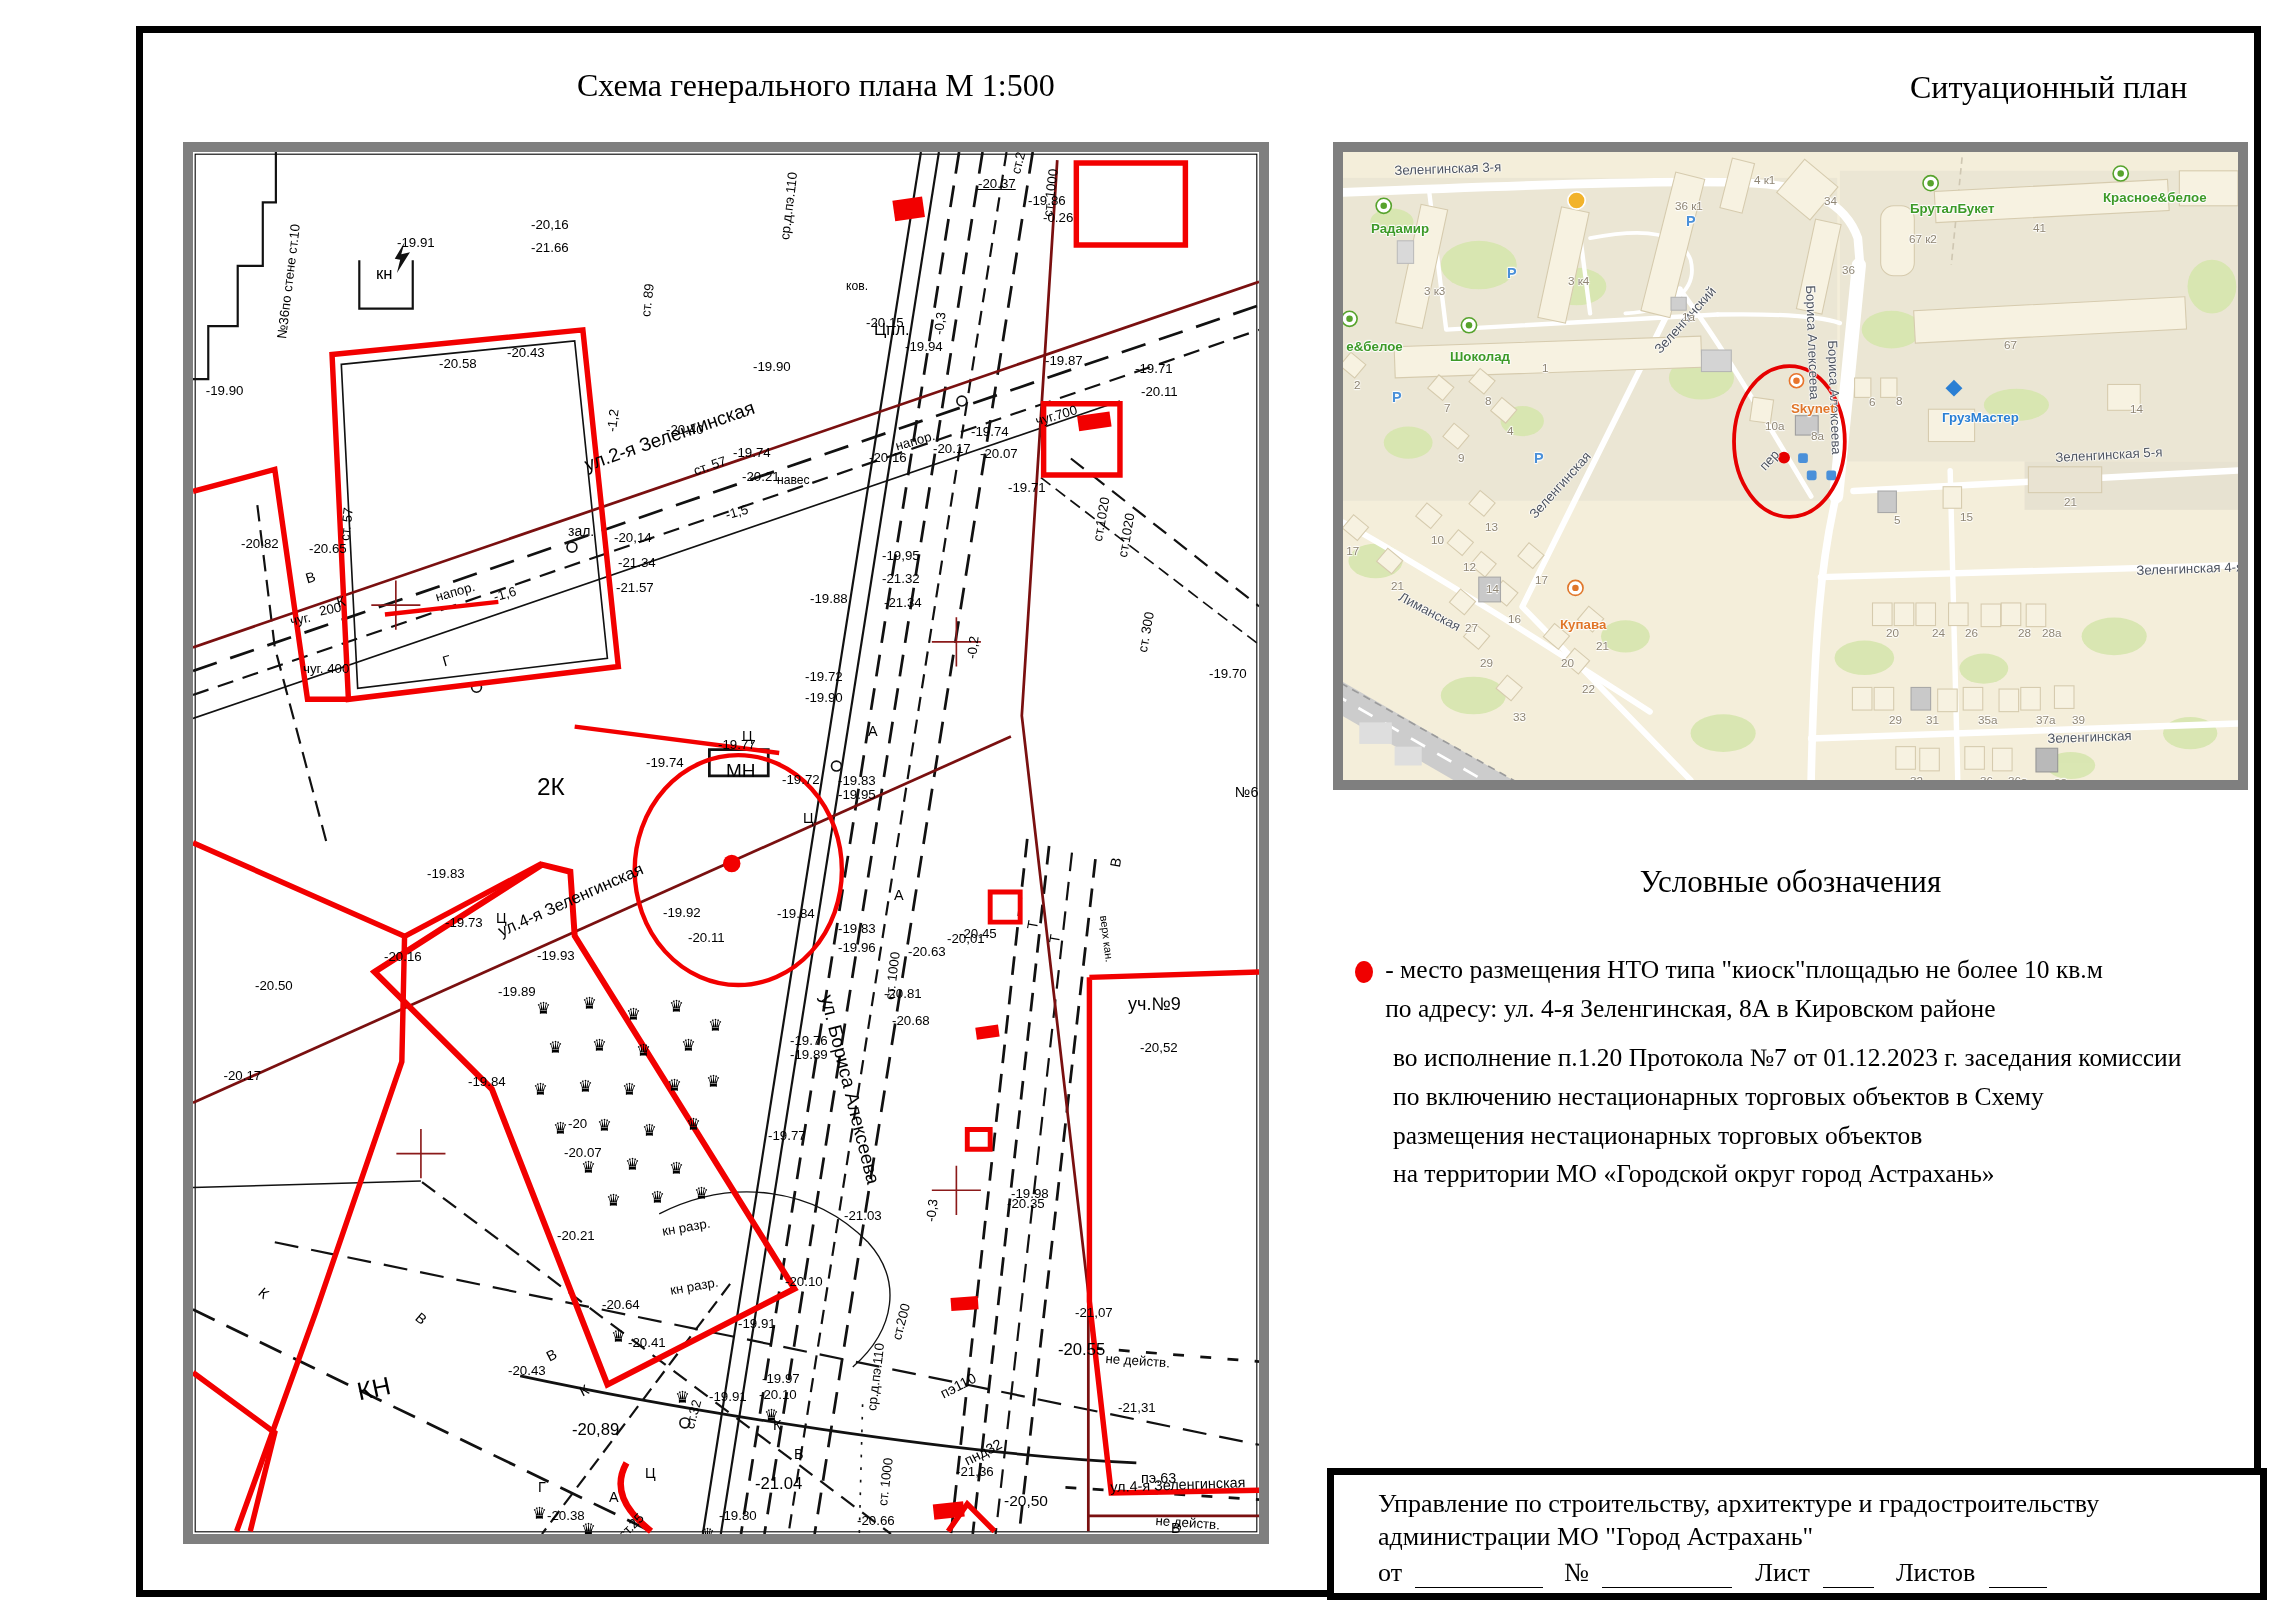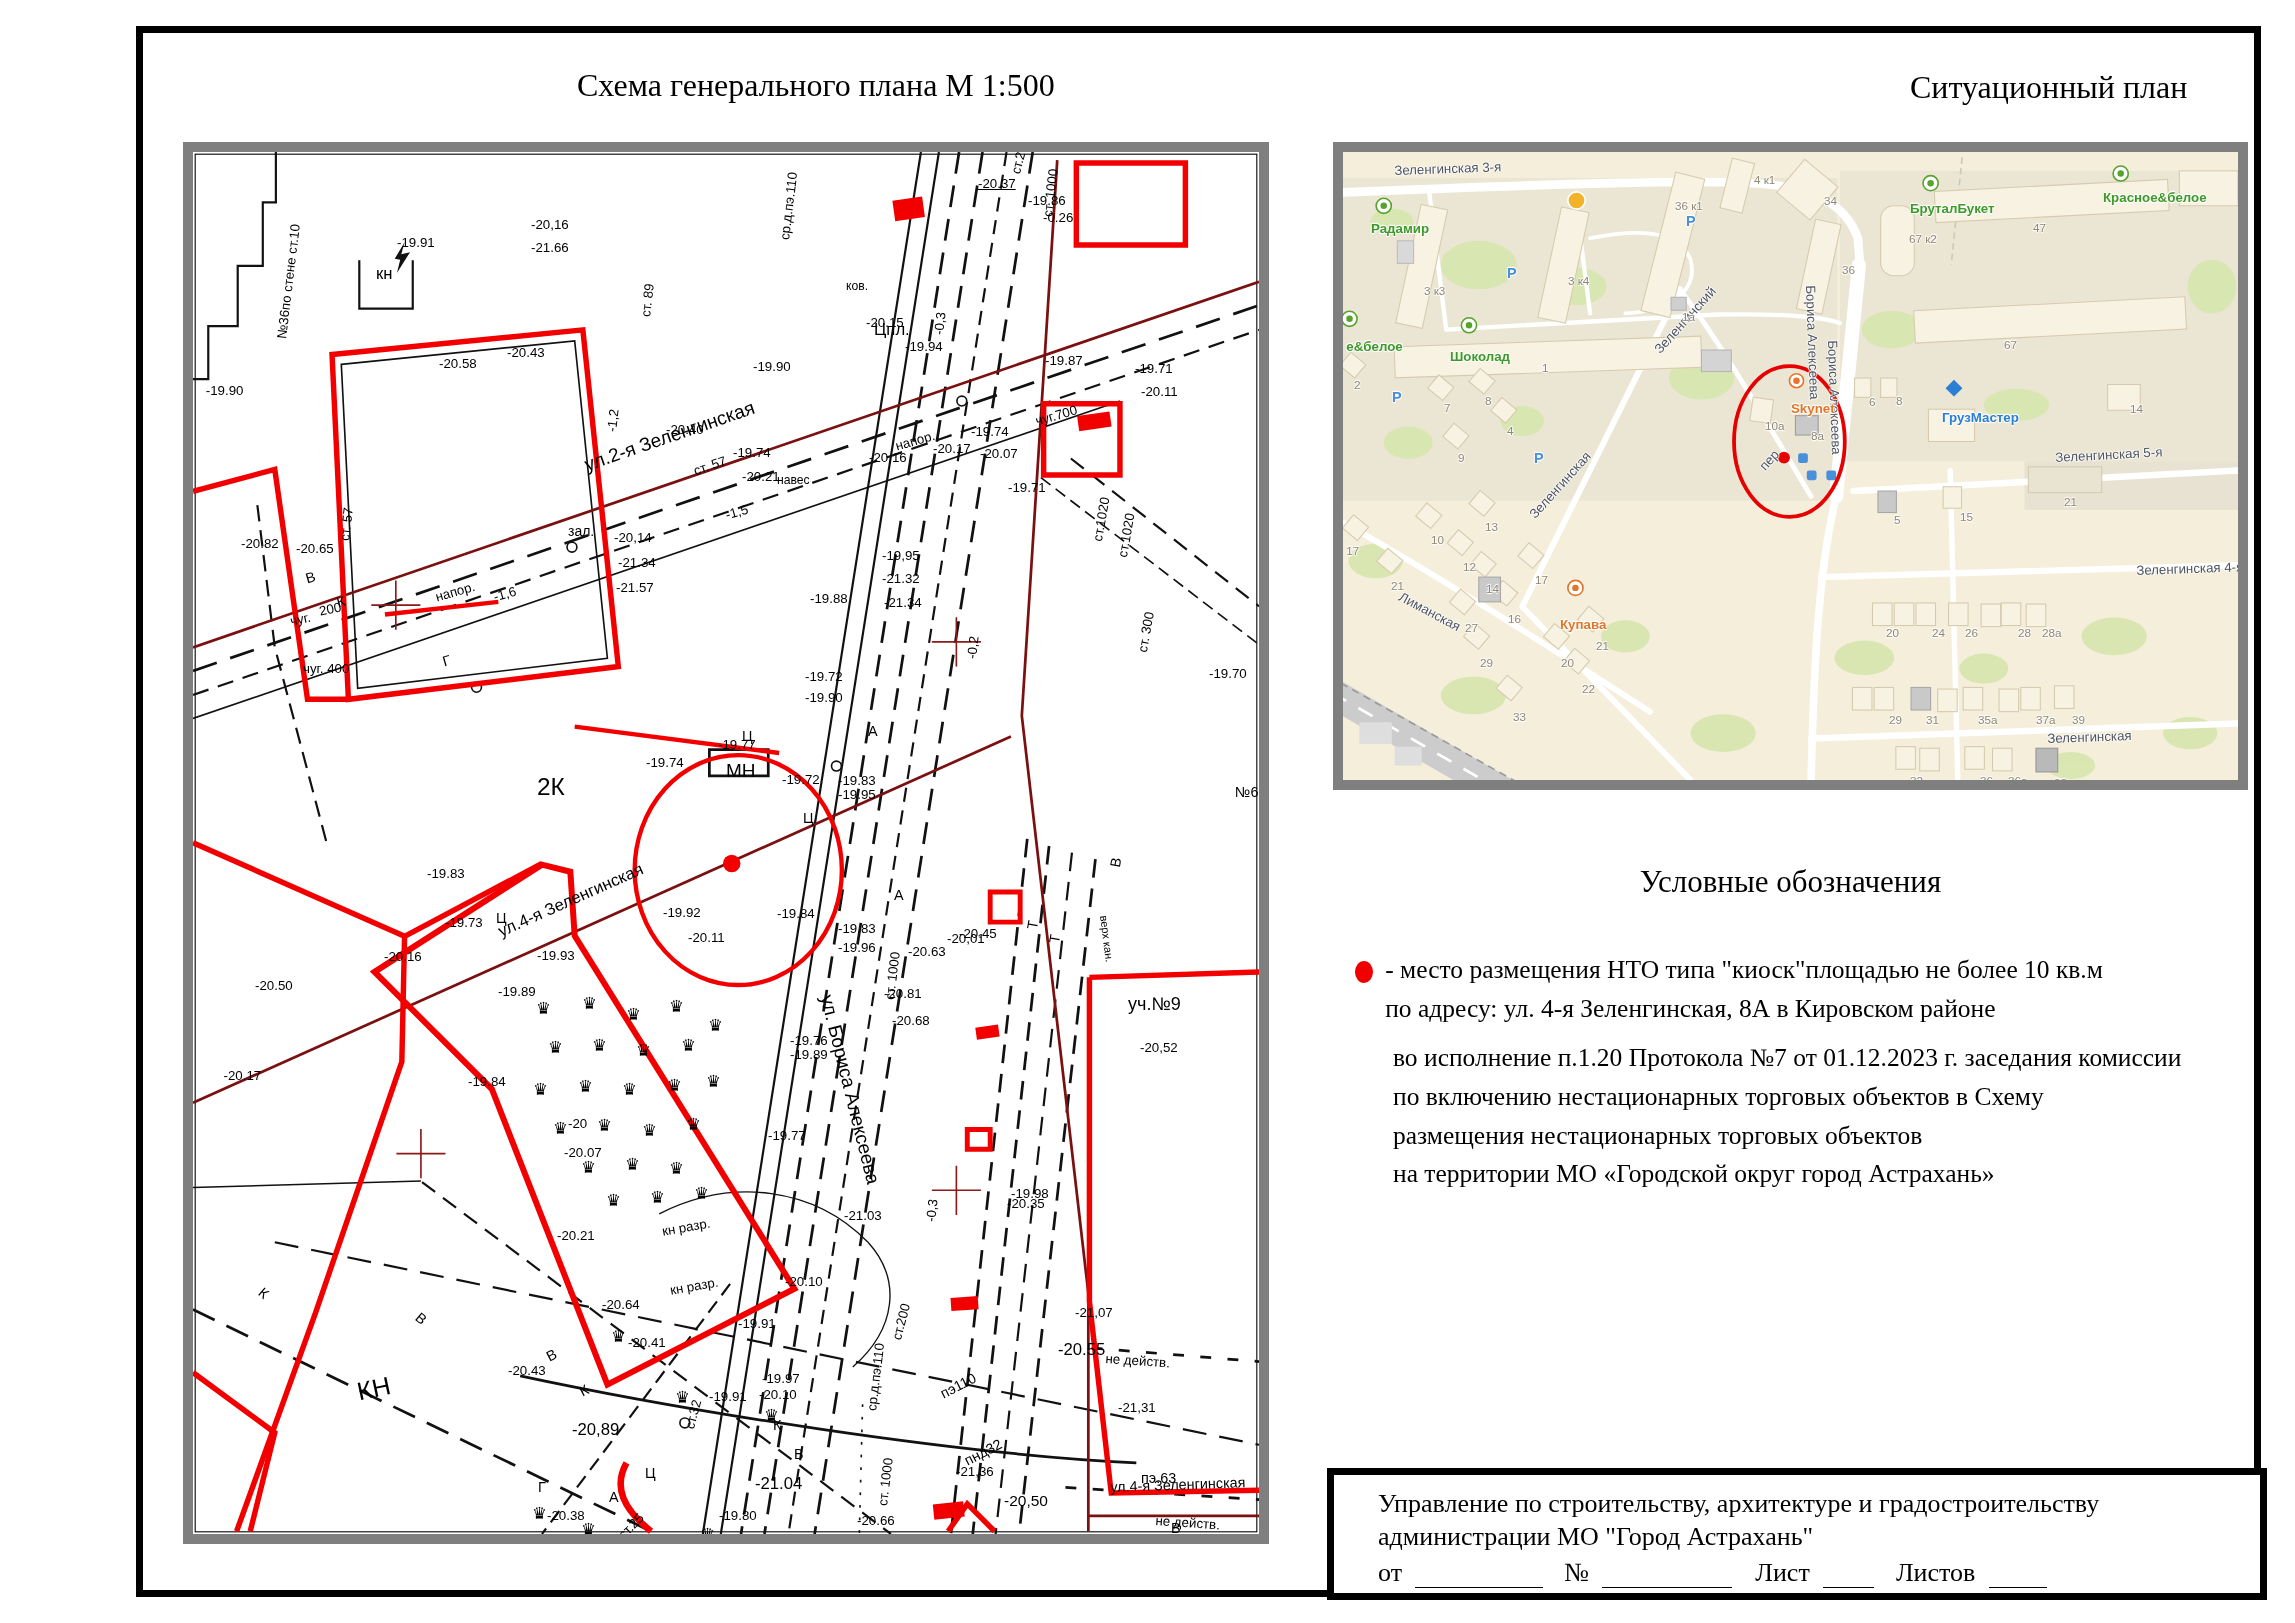--- a/index.html
+++ b/index.html
@@ -203,21 +203,21 @@
         <span class="plan-label" style="left: 72px; top: 1133px; font-size: 14.4px; transform: rotate(40deg);">К</span>
         <span class="plan-label" style="left: 351px; top: 1199px; font-size: 14.4px; transform: rotate(-27deg);">В</span>
         <span class="plan-label" style="left: 384px; top: 1234px; font-size: 14.4px; transform: rotate(-27deg);">К</span>
         <span class="plan-label" style="left: 978px; top: 1369px; font-size: 14.4px;">В</span>
         <span class="plan-label" style="left: 338px; top: 66px;">-20,16</span>
         <span class="plan-label" style="left: 338px; top: 89px;">-21.66</span>
         <span class="plan-label" style="left: 204px; top: 84px;">-19.91</span>
         <span class="plan-label" style="left: 246px; top: 205px;">-20.58</span>
         <span class="plan-label" style="left: 314px; top: 194px;">-20.43</span>
         <span class="plan-label" style="left: 48px; top: 385px;">-20.82</span>
-        <span class="plan-label" style="left: 103px; top: 390px;">-20.65</span>
+        <span class="plan-label" style="left: 116px; top: 390px;">-20.65</span>
         <span class="plan-label" style="left: 421px; top: 379px;">-20,14</span>
         <span class="plan-label" style="left: 425px; top: 404px;">-21.34</span>
         <span class="plan-label" style="left: 423px; top: 429px;">-21.57</span>
         <span class="plan-label" style="left: 473px; top: 271px;">-20.40</span>
         <span class="plan-label" style="left: 712px; top: 188px;">-19.94</span>
         <span class="plan-label" style="left: 785px; top: 25px; text-decoration: underline;">-20.37</span>
         <span class="plan-label" style="left: 835px; top: 42px;">-19.86</span>
         <span class="plan-label" style="left: 850px; top: 59px;">-0.26</span>
         <span class="plan-label" style="left: 673px; top: 164px;">-20.15</span>
         <span class="plan-label" style="left: 540px; top: 294px;">-19.74</span>
@@ -512,21 +512,21 @@
         <span class="map-label n" style="left: 48px; top: 428px;">21</span>
         <span class="map-label n" style="left: 165px; top: 461px;">16</span>
         <span class="map-label n" style="left: 122px; top: 470px;">27</span>
         <span class="map-label n" style="left: 192px; top: 422px;">17</span>
         <span class="map-label n" style="left: 137px; top: 505px;">29</span>
         <span class="map-label n" style="left: 218px; top: 505px;">20</span>
         <span class="map-label n" style="left: 253px; top: 488px;">21</span>
         <span class="map-label n" style="left: 239px; top: 531px;">22</span>
         <span class="map-label n" style="left: 170px; top: 559px;">33</span>
         <span class="map-label n" style="left: 566px; top: 81px;">67 к2</span>
-        <span class="map-label n" style="left: 690px; top: 70px;">47</span>
+        <span class="map-label n" style="left: 690px; top: 70px;">41</span>
         <span class="map-label n" style="left: 661px; top: 187px;">67</span>
         <span class="map-label n" style="left: 526px; top: 244px;">6</span>
         <span class="map-label n" style="left: 553px; top: 243px;">8</span>
         <span class="map-label n" style="left: 787px; top: 251px;">14</span>
         <span class="map-label n" style="left: 551px; top: 362px;">5</span>
         <span class="map-label n" style="left: 617px; top: 359px;">15</span>
         <span class="map-label n" style="left: 721px; top: 344px;">21</span>
         <span class="map-label n" style="left: 543px; top: 475px;">20</span>
         <span class="map-label n" style="left: 589px; top: 475px;">24</span>
         <span class="map-label n" style="left: 622px; top: 475px;">26</span>

